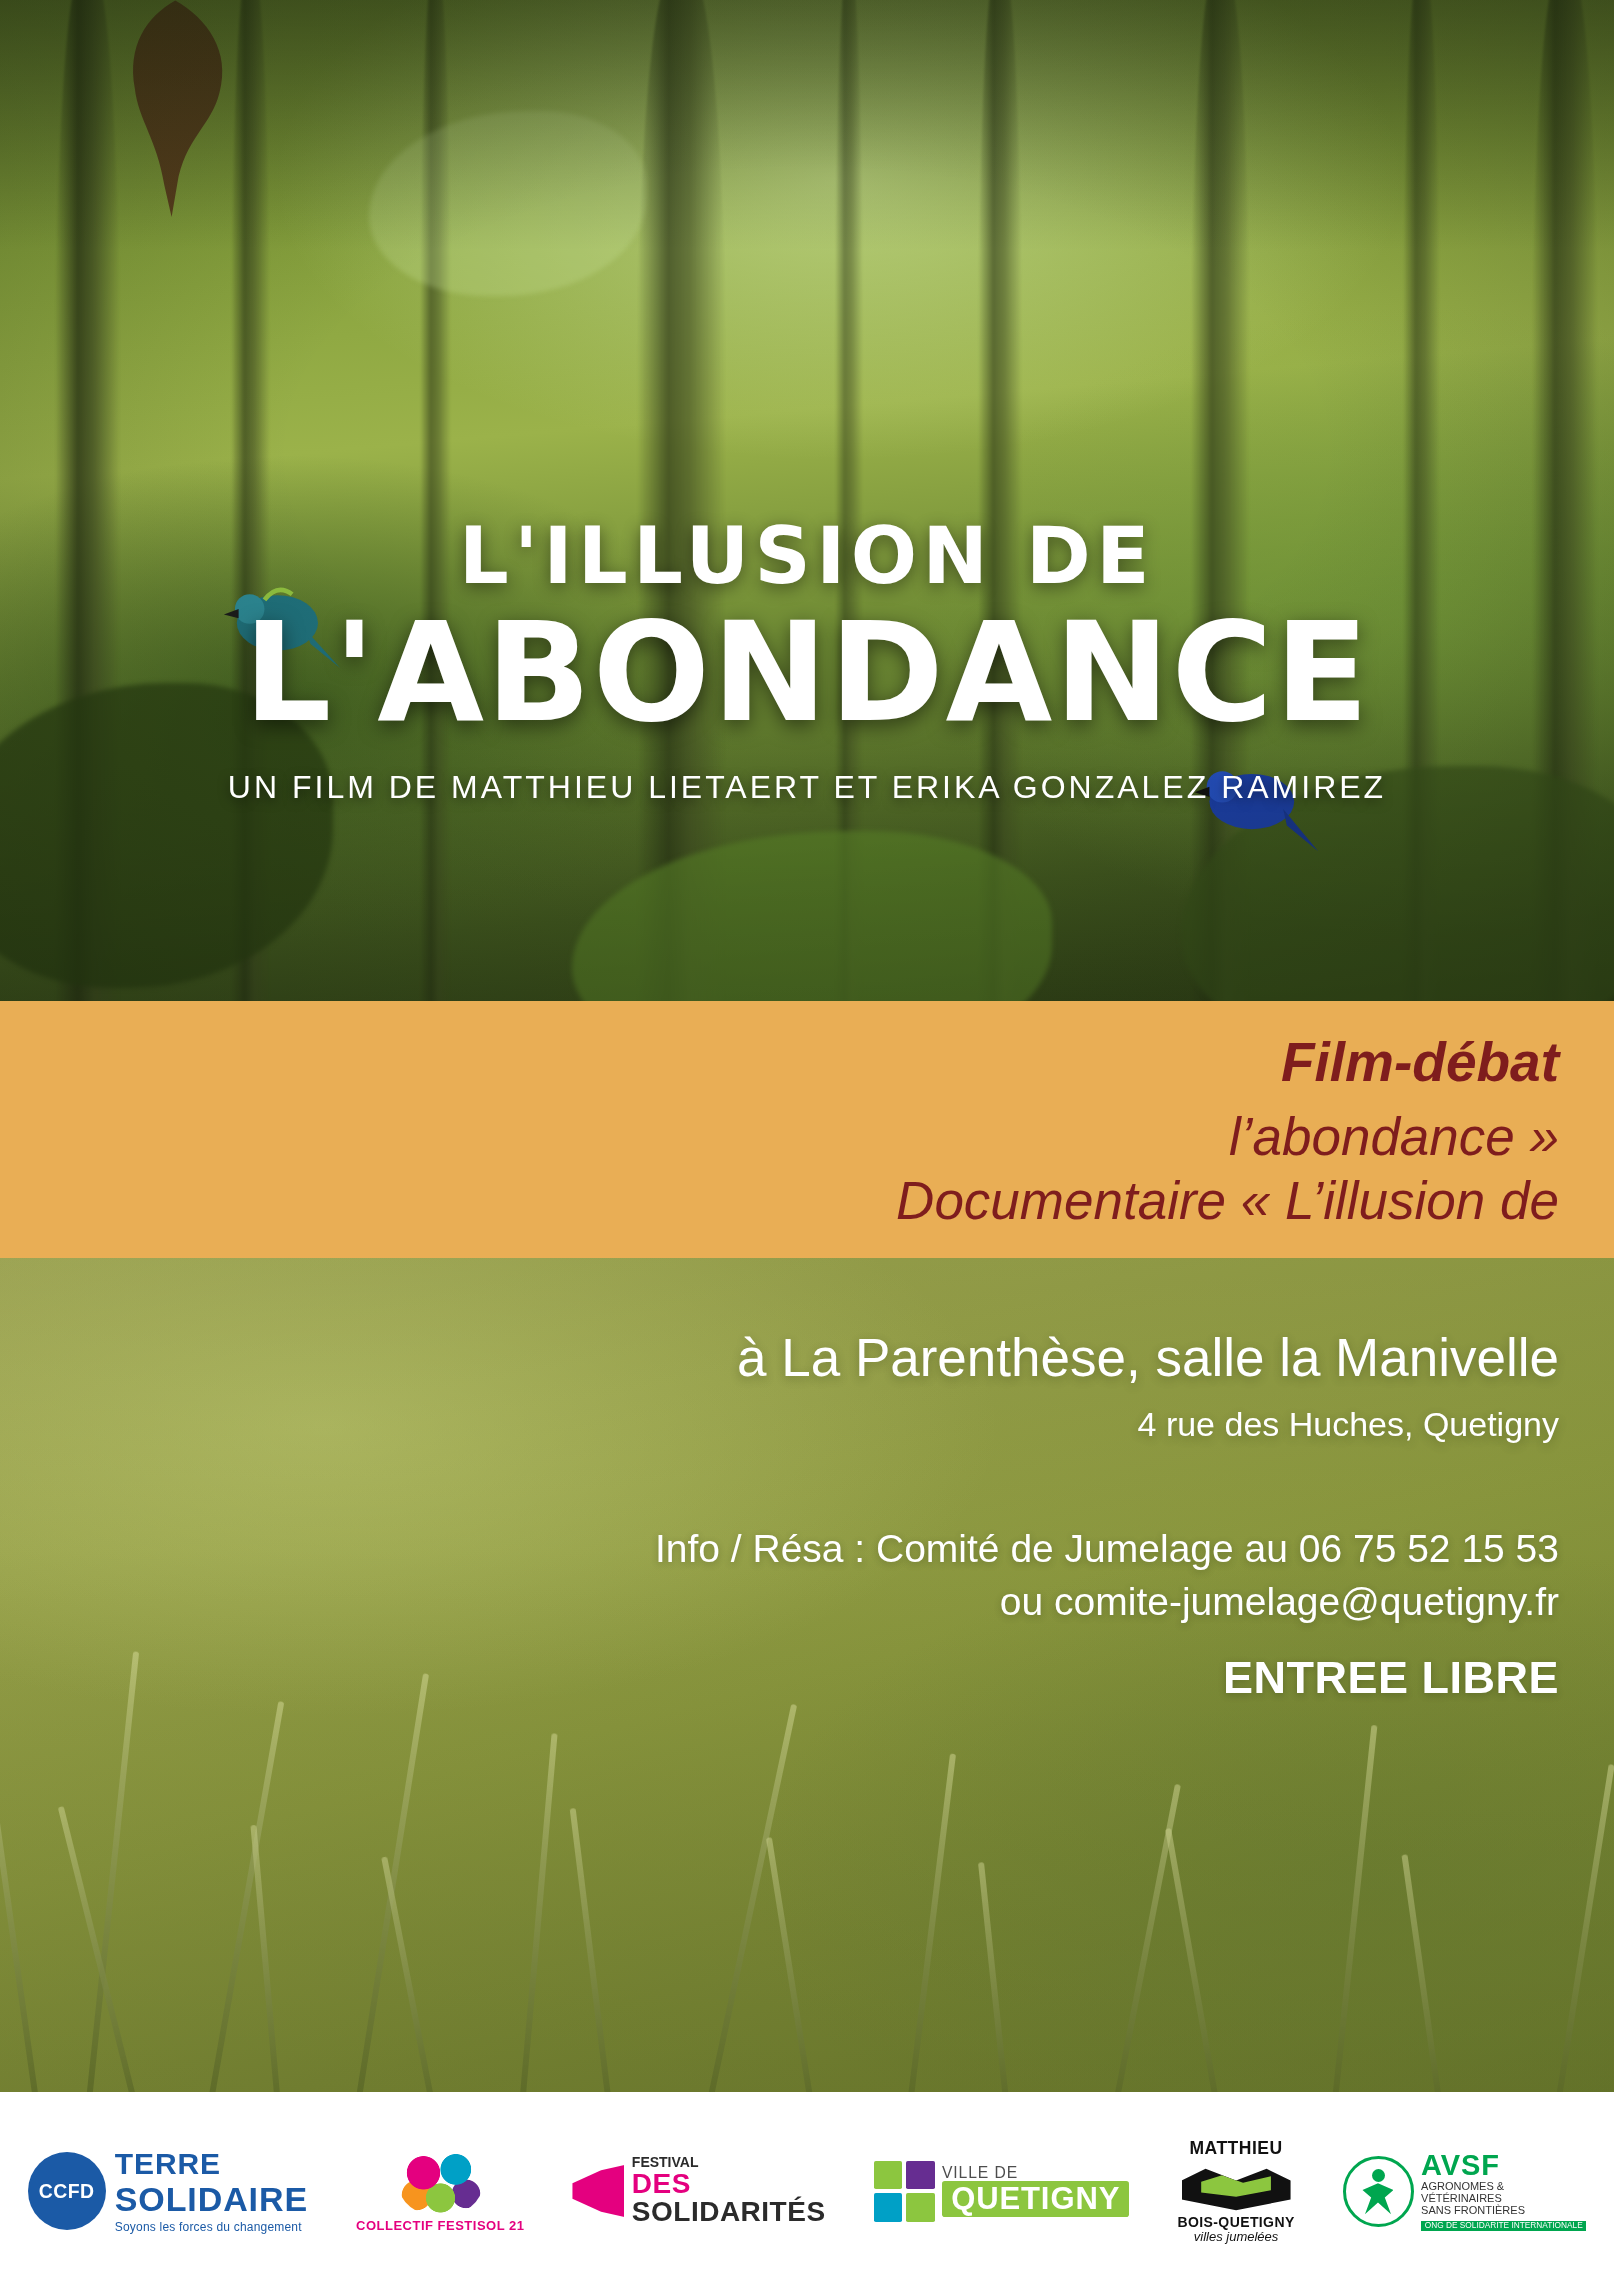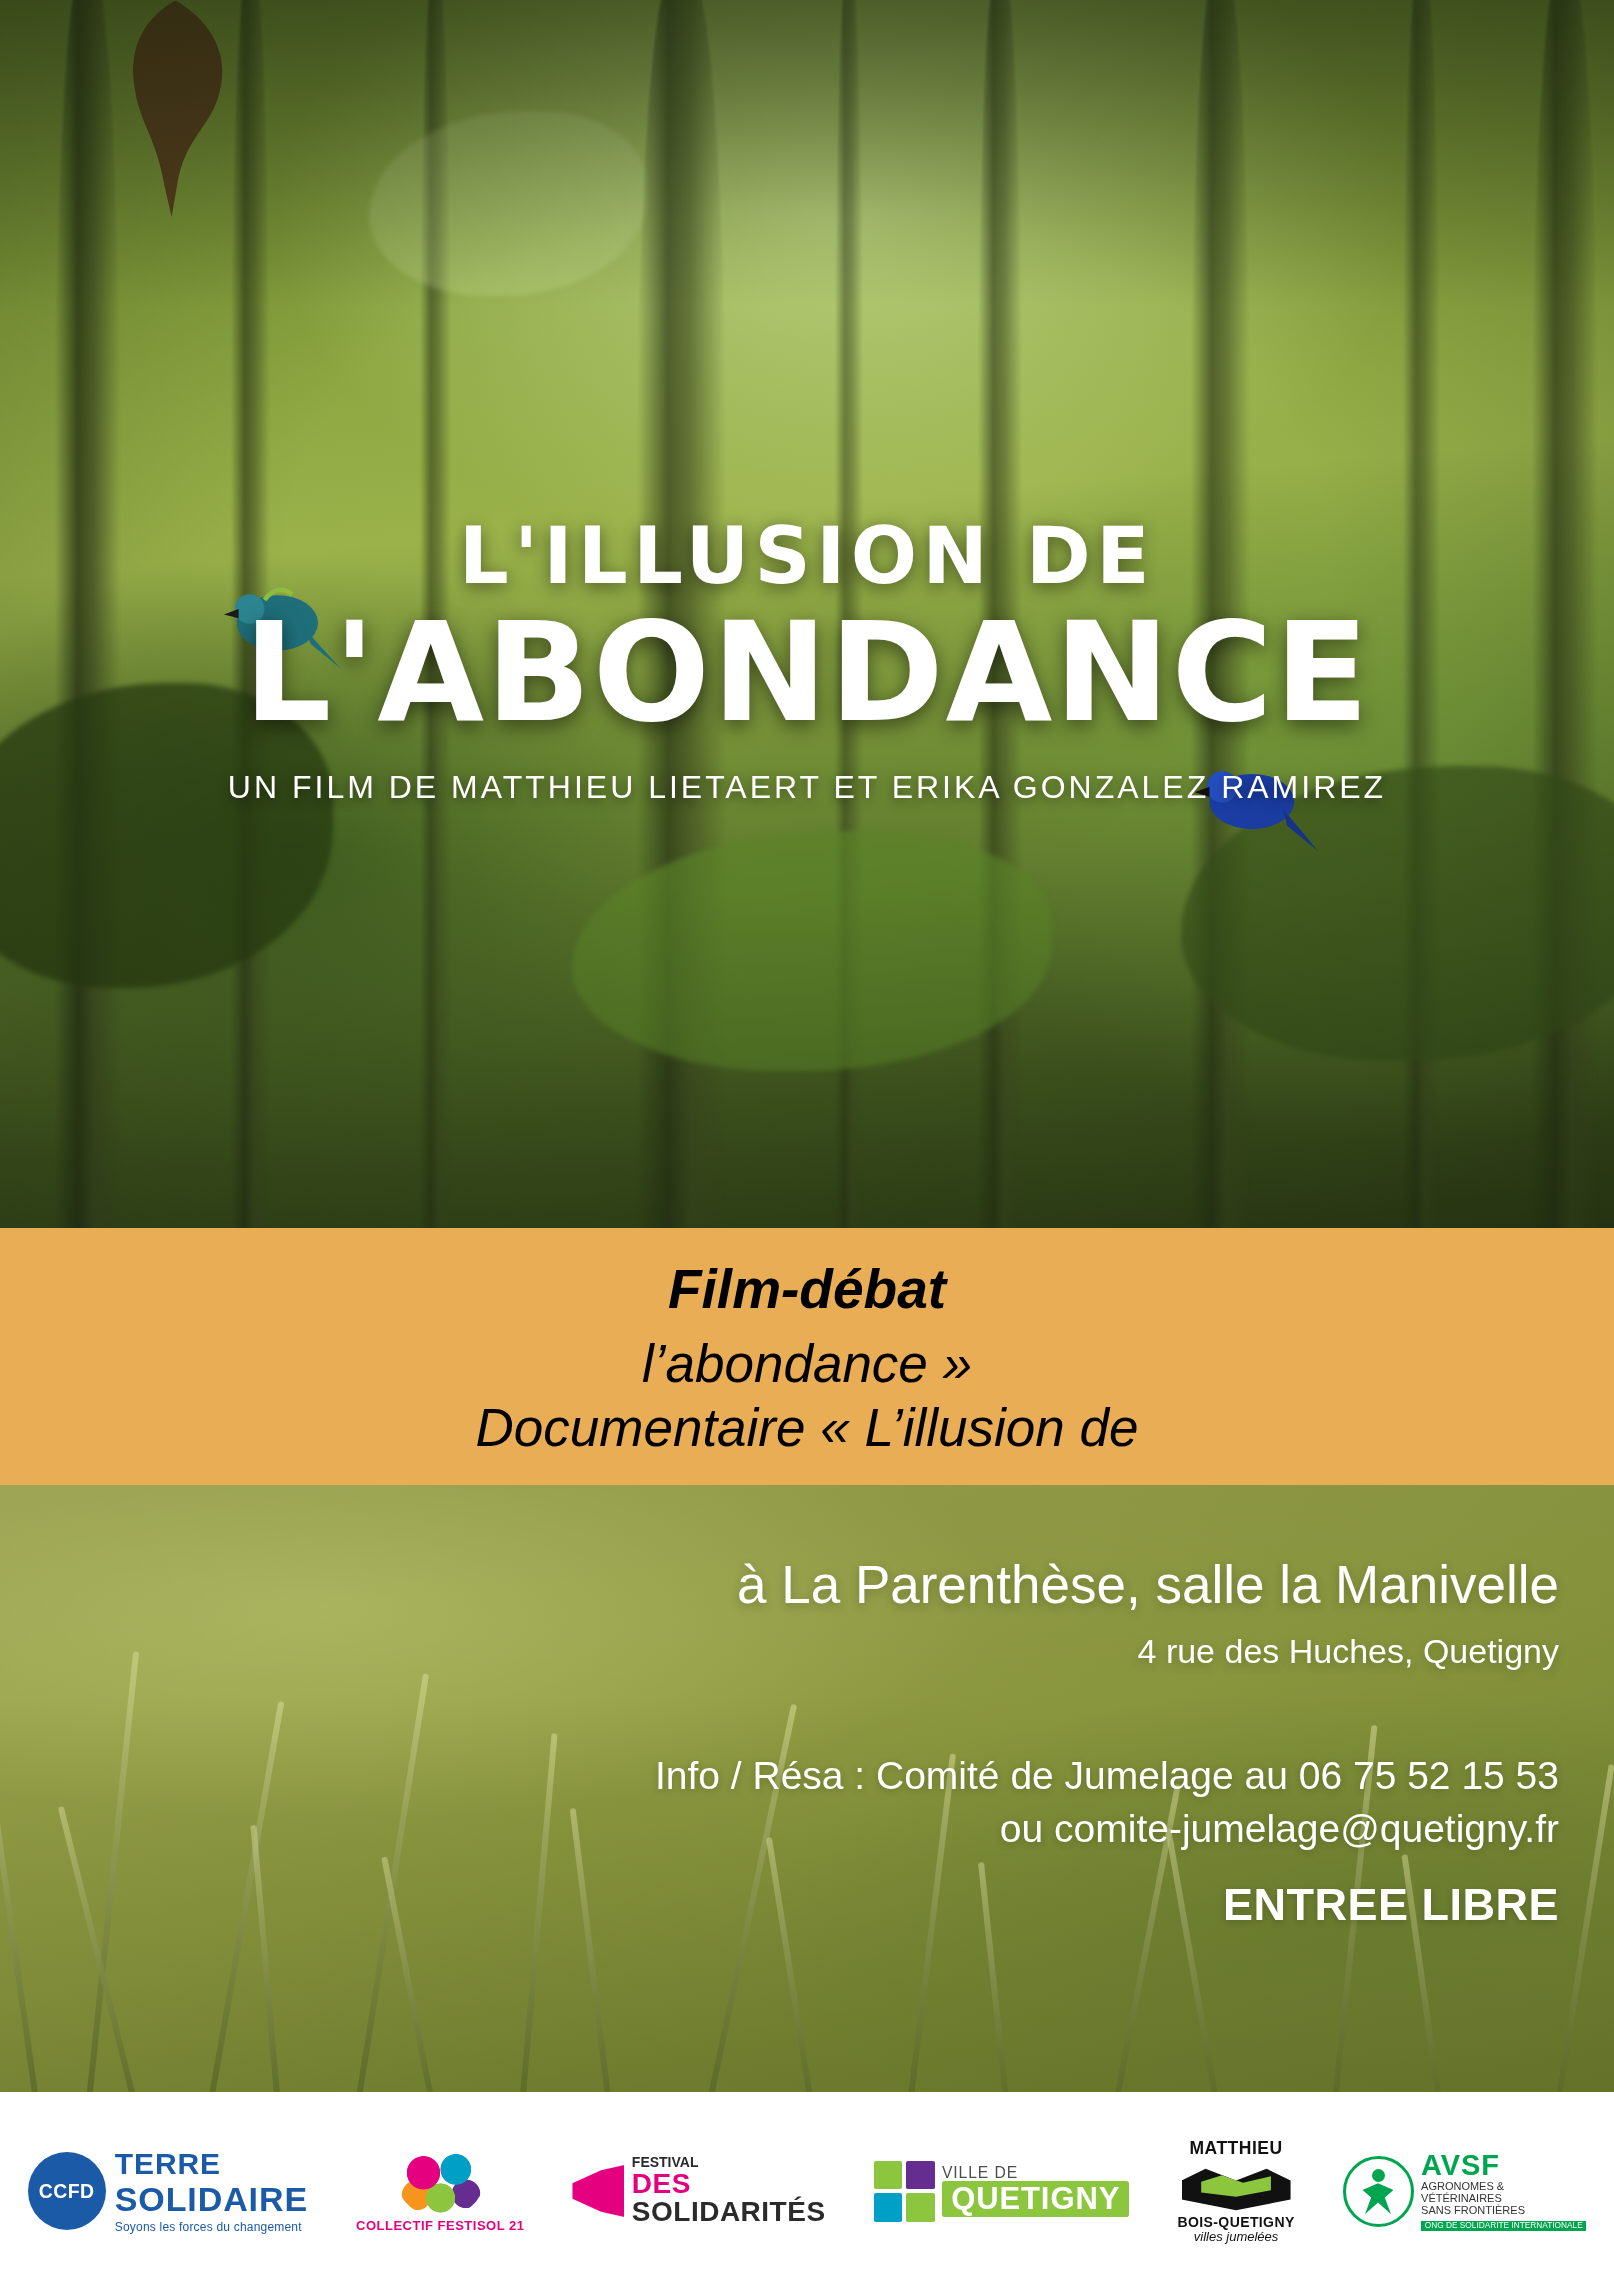--- a/index.html
+++ b/index.html
@@ -18,21 +18,21 @@
   .poster {
     position: absolute;
     inset: 0;
     display: flex;
     flex-direction: column;
   }
 
   
   .hero {
     position: relative;
-    height: 1228px;
+    height: 1001px;
     overflow: hidden;
     background: #1d2a10;
   }
   
   .hero-bg {
     position: absolute;
     inset: 0;
     background:
       radial-gradient(ellipse 50% 40% at 52% 18%, rgba(220,240,170,0.55), rgba(220,240,170,0) 70%),
       radial-gradient(ellipse 40% 35% at 18% 70%, rgba(60,90,30,0.85), rgba(60,90,30,0) 70%),
@@ -97,22 +97,22 @@
     letter-spacing: 3px;
     font-weight: normal;
     text-shadow: 0 2.8px 11px rgba(0,0,0,0.5);
     white-space: nowrap;
   }
 
   
   .band {
     background: #e9ae55;
     padding: 33px 55px 39px 55px;
-    text-align: center;
-    color: #000000;
+    text-align: right;
+    color: #7f1d1d;
     height: 257px;
     box-sizing: border-box;
   }
   .band-kicker {
     font-size: 55px;
     font-weight: bold;
     font-style: italic;
     line-height: 1.05;
     margin-bottom: 13px;
   }

